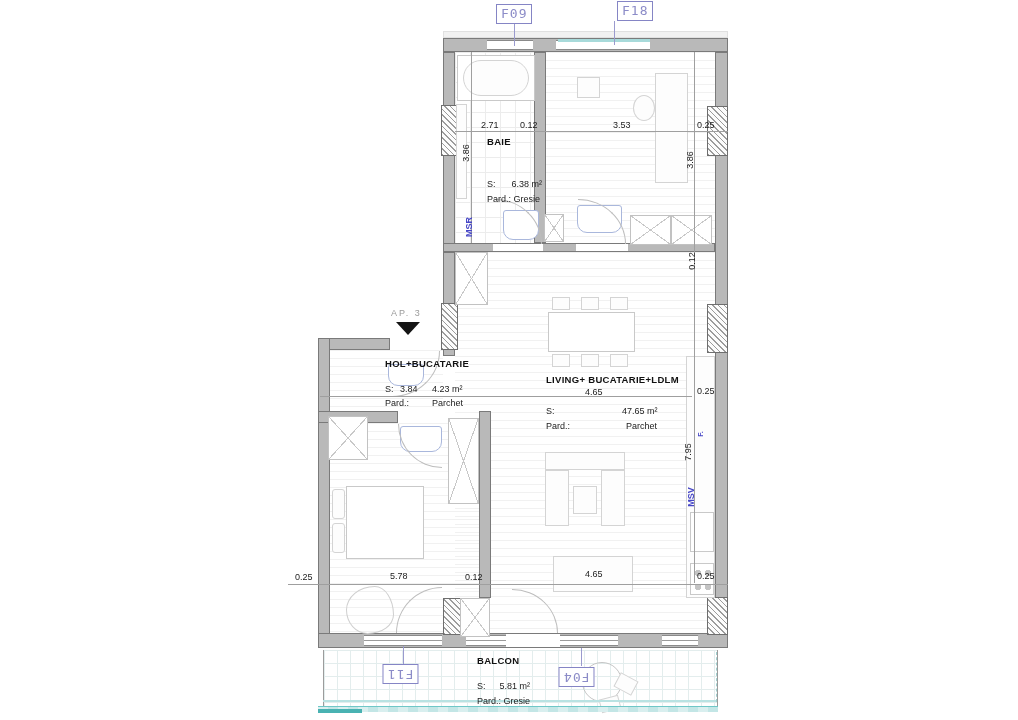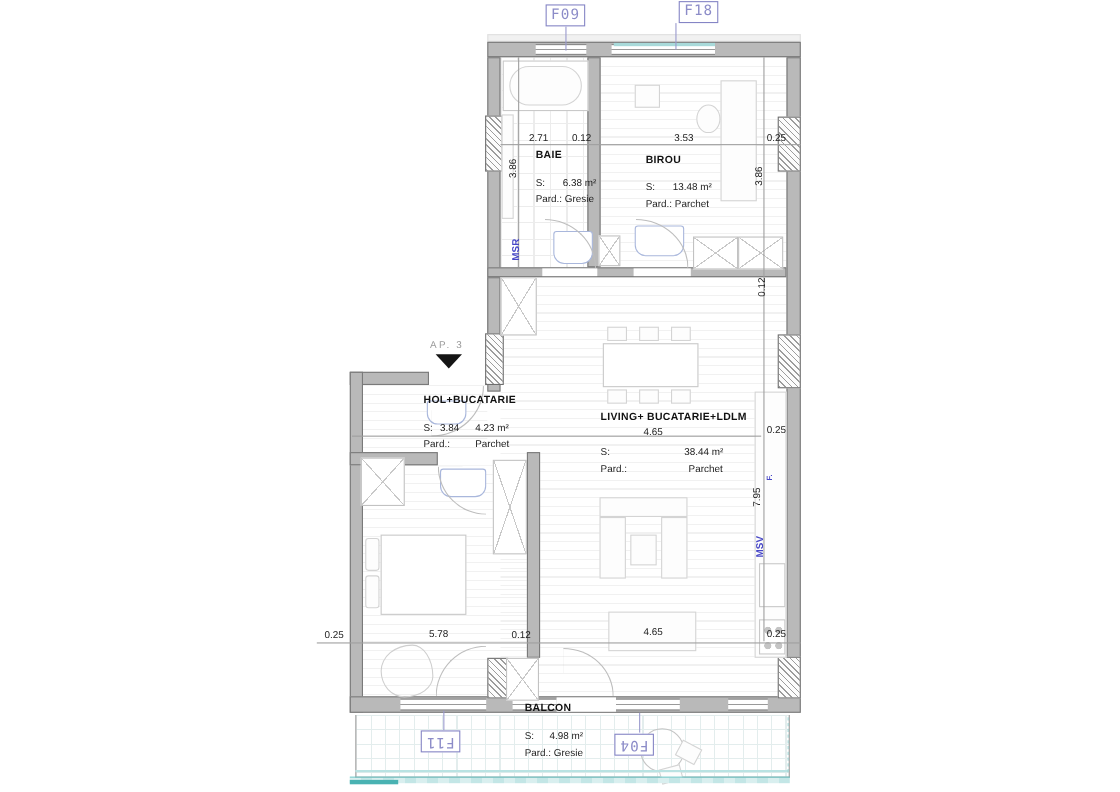--- a/index.html
+++ b/index.html
@@ -177,45 +177,40 @@
   <div class="dim" style="left:585px;top:387px">4.65</div>
 
   <div class="dim" style="left:295px;top:572px">0.25</div>
   <div class="dim" style="left:390px;top:571px">5.78</div>
   <div class="dim" style="left:465px;top:572px">0.12</div>
   <div class="dim" style="left:585px;top:569px">4.65</div>
   <div class="dim" style="left:697px;top:571px">0.25</div>
 
   <div class="abs" style="left:487px;top:136px">
     <div class="rname">BAIE</div>
-    <div class="rline" style="margin-top:14px"><span>S:</span><span style="margin-left:16px">6.38 m²</span></div>
+    <div class="rline" style="margin-top:32px"><span>S:</span><span style="margin-left:16px">6.38 m²</span></div>
     <div class="rline">Pard.: Gresie</div>
   </div>
 
-  <div class="abs" style="left:587px;top:140px">
-    <div class="rname">BIROU</div>
-    <div class="rline" style="margin-top:14px"><span>S:</span><span style="margin-left:16px">13.48 m²</span></div>
-    <div class="rline">Pard.: Parchet</div>
-  </div>
 
   <div class="abs" style="left:385px;top:358px">
     <div class="rname">HOL+BUCATARIE</div>
     <div class="rline" style="margin-top:15px"><span>S:</span><span style="position:absolute;left:47px">4.23 m²</span></div>
     <div class="rline" style="margin-top:4px"><span>Pard.:</span><span style="position:absolute;left:47px">Parchet</span></div>
   </div>
 
   <div class="abs" style="left:546px;top:374px">
     <div class="rname">LIVING+ BUCATARIE+LDLM</div>
-    <div class="rline" style="margin-top:21px"><span>S:</span><span style="position:absolute;left:76px">38.44 m²</span></div>
+    <div class="rline" style="margin-top:21px"><span>S:</span><span style="position:absolute;left:76px">47.65 m²</span></div>
     <div class="rline" style="margin-top:5px"><span>Pard.:</span><span style="position:absolute;left:80px">Parchet</span></div>
   </div>
 
-  <div class="abs" style="left:477px;top:638px">
+  <div class="abs" style="left:477px;top:655px">
     <div class="rname">BALCON</div>
-    <div class="rline" style="margin-top:15px"><span>S:</span><span style="margin-left:14px">4.98 m²</span></div>
+    <div class="rline" style="margin-top:15px"><span>S:</span><span style="margin-left:14px">5.81 m²</span></div>
     <div class="rline">Pard.: Gresie</div>
   </div>
 
   <div class="leader" style="left:514px;top:24px;height:22px"></div>
   <div class="leader" style="left:614px;top:21px;height:24px"></div>
   <div class="leader" style="left:403px;top:646px;height:18px"></div>
   <div class="leader" style="left:581px;top:648px;height:18px"></div>
 
   <div class="ftag" style="left:496px;top:4px">F09</div>
   <div class="ftag" style="left:617px;top:1px">F18</div>

